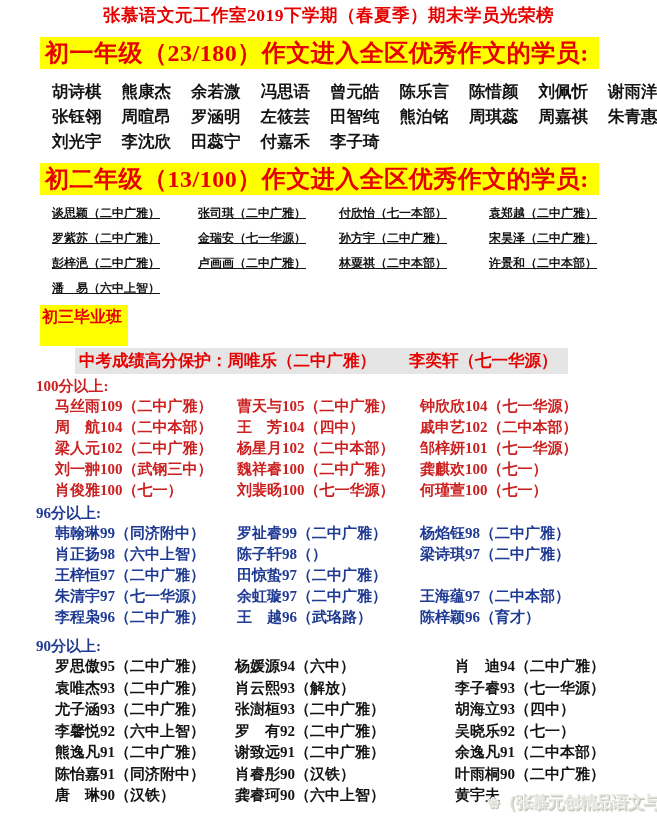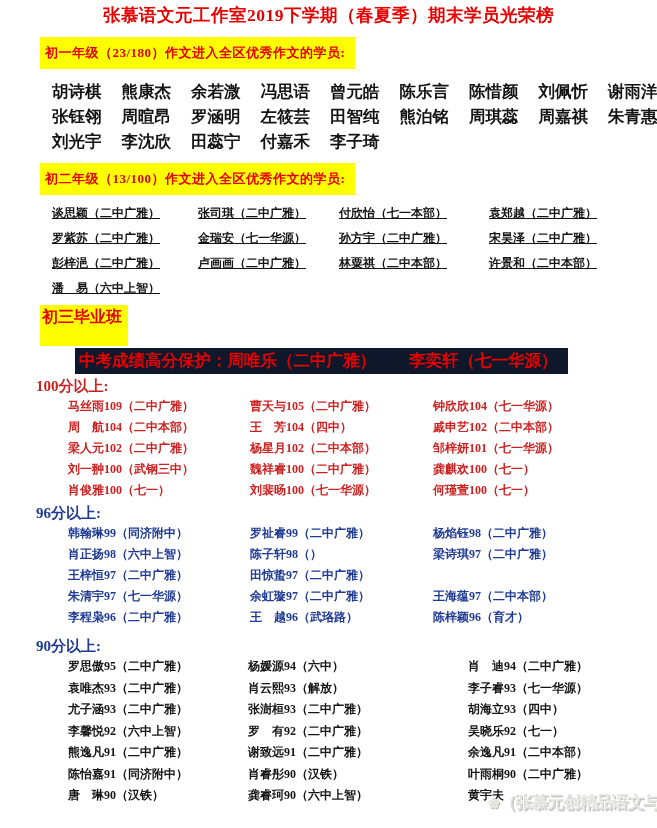--- a/index.html
+++ b/index.html
@@ -19,21 +19,21 @@
     text-align:center;
     color:#e60000;
     font-size:17.5px;
     letter-spacing:0.5px;
   }
   .banner-line { margin:10px 0 0 40px; }
   .banner {
     display:inline-block;
     background:#ffff00;
     color:#e60000;
-    font-size:13px;
+    font-size:24px;
     line-height:24px;
     padding:4px 10px 4px 5px;
     letter-spacing:0.5px;
   }
   .g1-rows { margin:9px 0 0 52px; color:#141414; }
   .g1-rows .row {
     display:flex; column-gap:20px;
     height:25px; align-items:flex-end;
     font-size:16.5px; white-space:nowrap;
   }
@@ -48,32 +48,32 @@
   .tag {
     display:inline-block;
     background:#ffff00;
     color:#e60000;
     font-size:16px; line-height:20px;
     padding:2px 6px 19px 2px;
   }
   .protect-line { margin:2px 0 0 75px; }
   .protect {
     display:inline-block;
-    background:#0f172a;
+    background:#e5e5e5;
     color:#e60000;
     font-size:16.5px; line-height:20px;
     padding:3px 10px 3px 4px;
   }
   .tier { margin-left:36px; }
   .tier-header { font-size:15px; height:20px; line-height:20px; margin-top:2px; }
   .tier .rows { margin-left:19px; }
   .tier .row {
     display:grid;
     height:21px; align-items:center;
-    font-size:12px; white-space:nowrap;margin-left:13px;
+    font-size:15px; white-space:nowrap;
   }
   .tier100 .row, .tier96 .row { grid-template-columns:182px 183px auto; }
   .tier90  .row { grid-template-columns:180px 220px auto; height:21.5px; }
   .tier100 .tier-header, .tier100 .rows { color:#cc2121; }
   .tier96  .tier-header, .tier96  .rows { color:#1f3a93; }
   .tier90  { margin-top:8px; }
   .tier90  .tier-header { color:#1f3a93; }
   .tier90  .rows { color:#141414; }
   .watermark {
     position:absolute;

